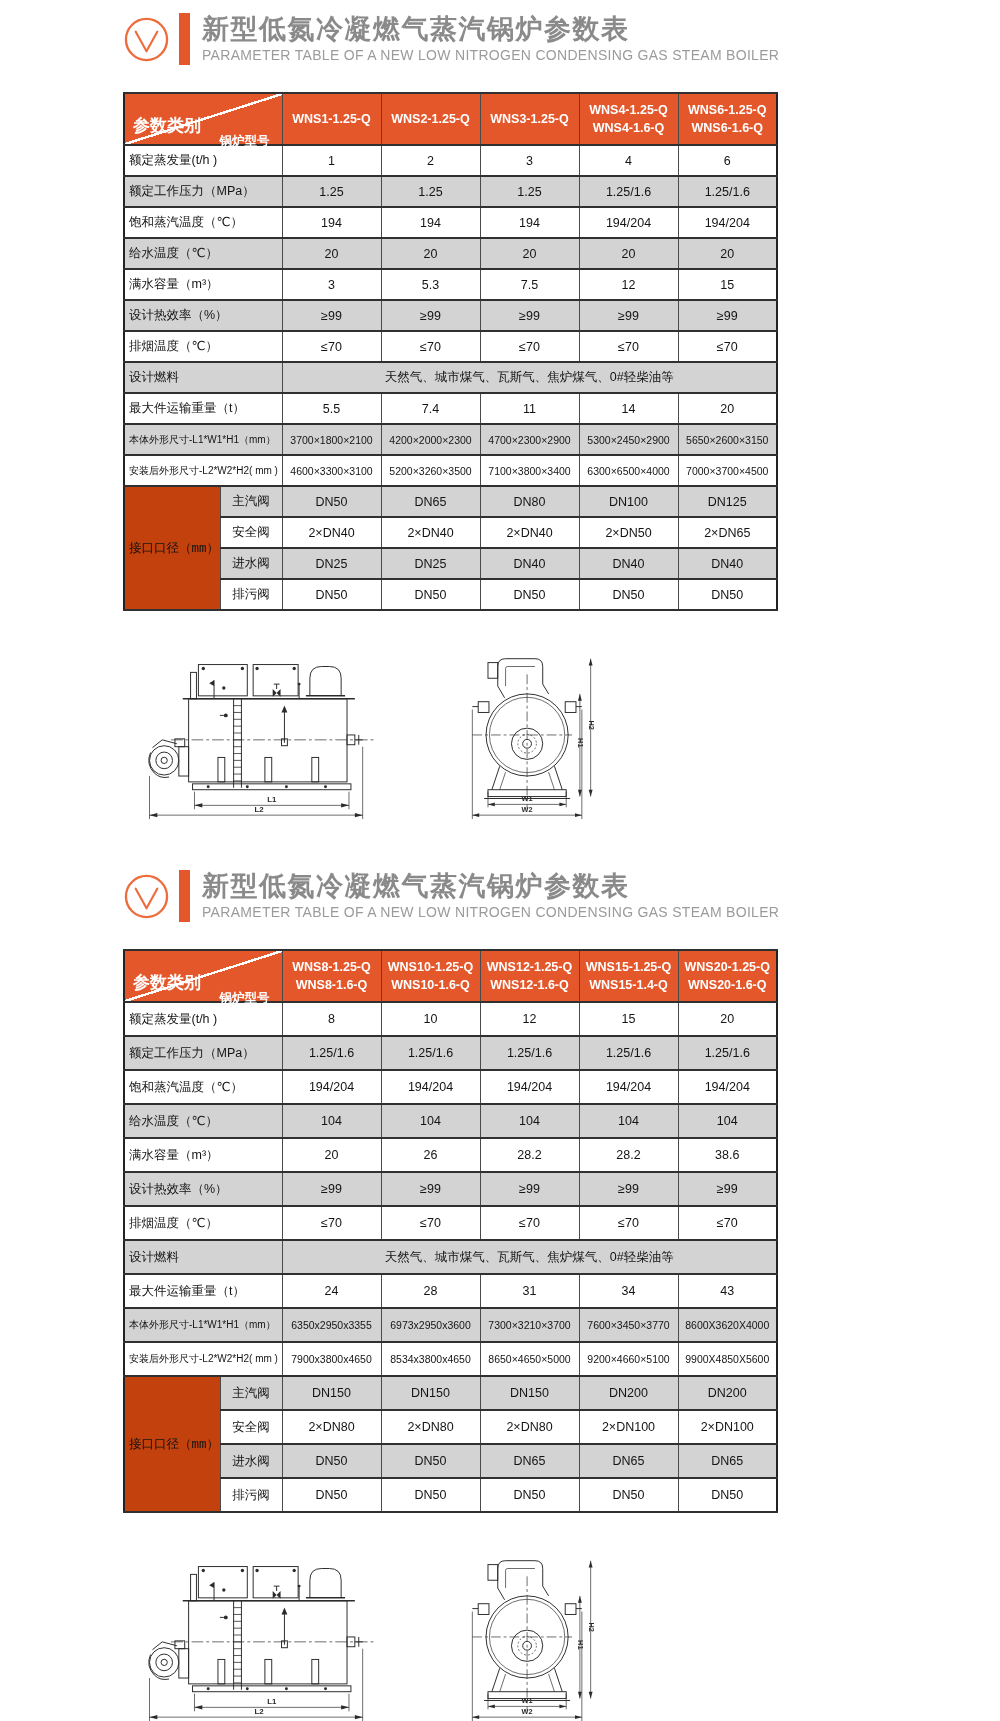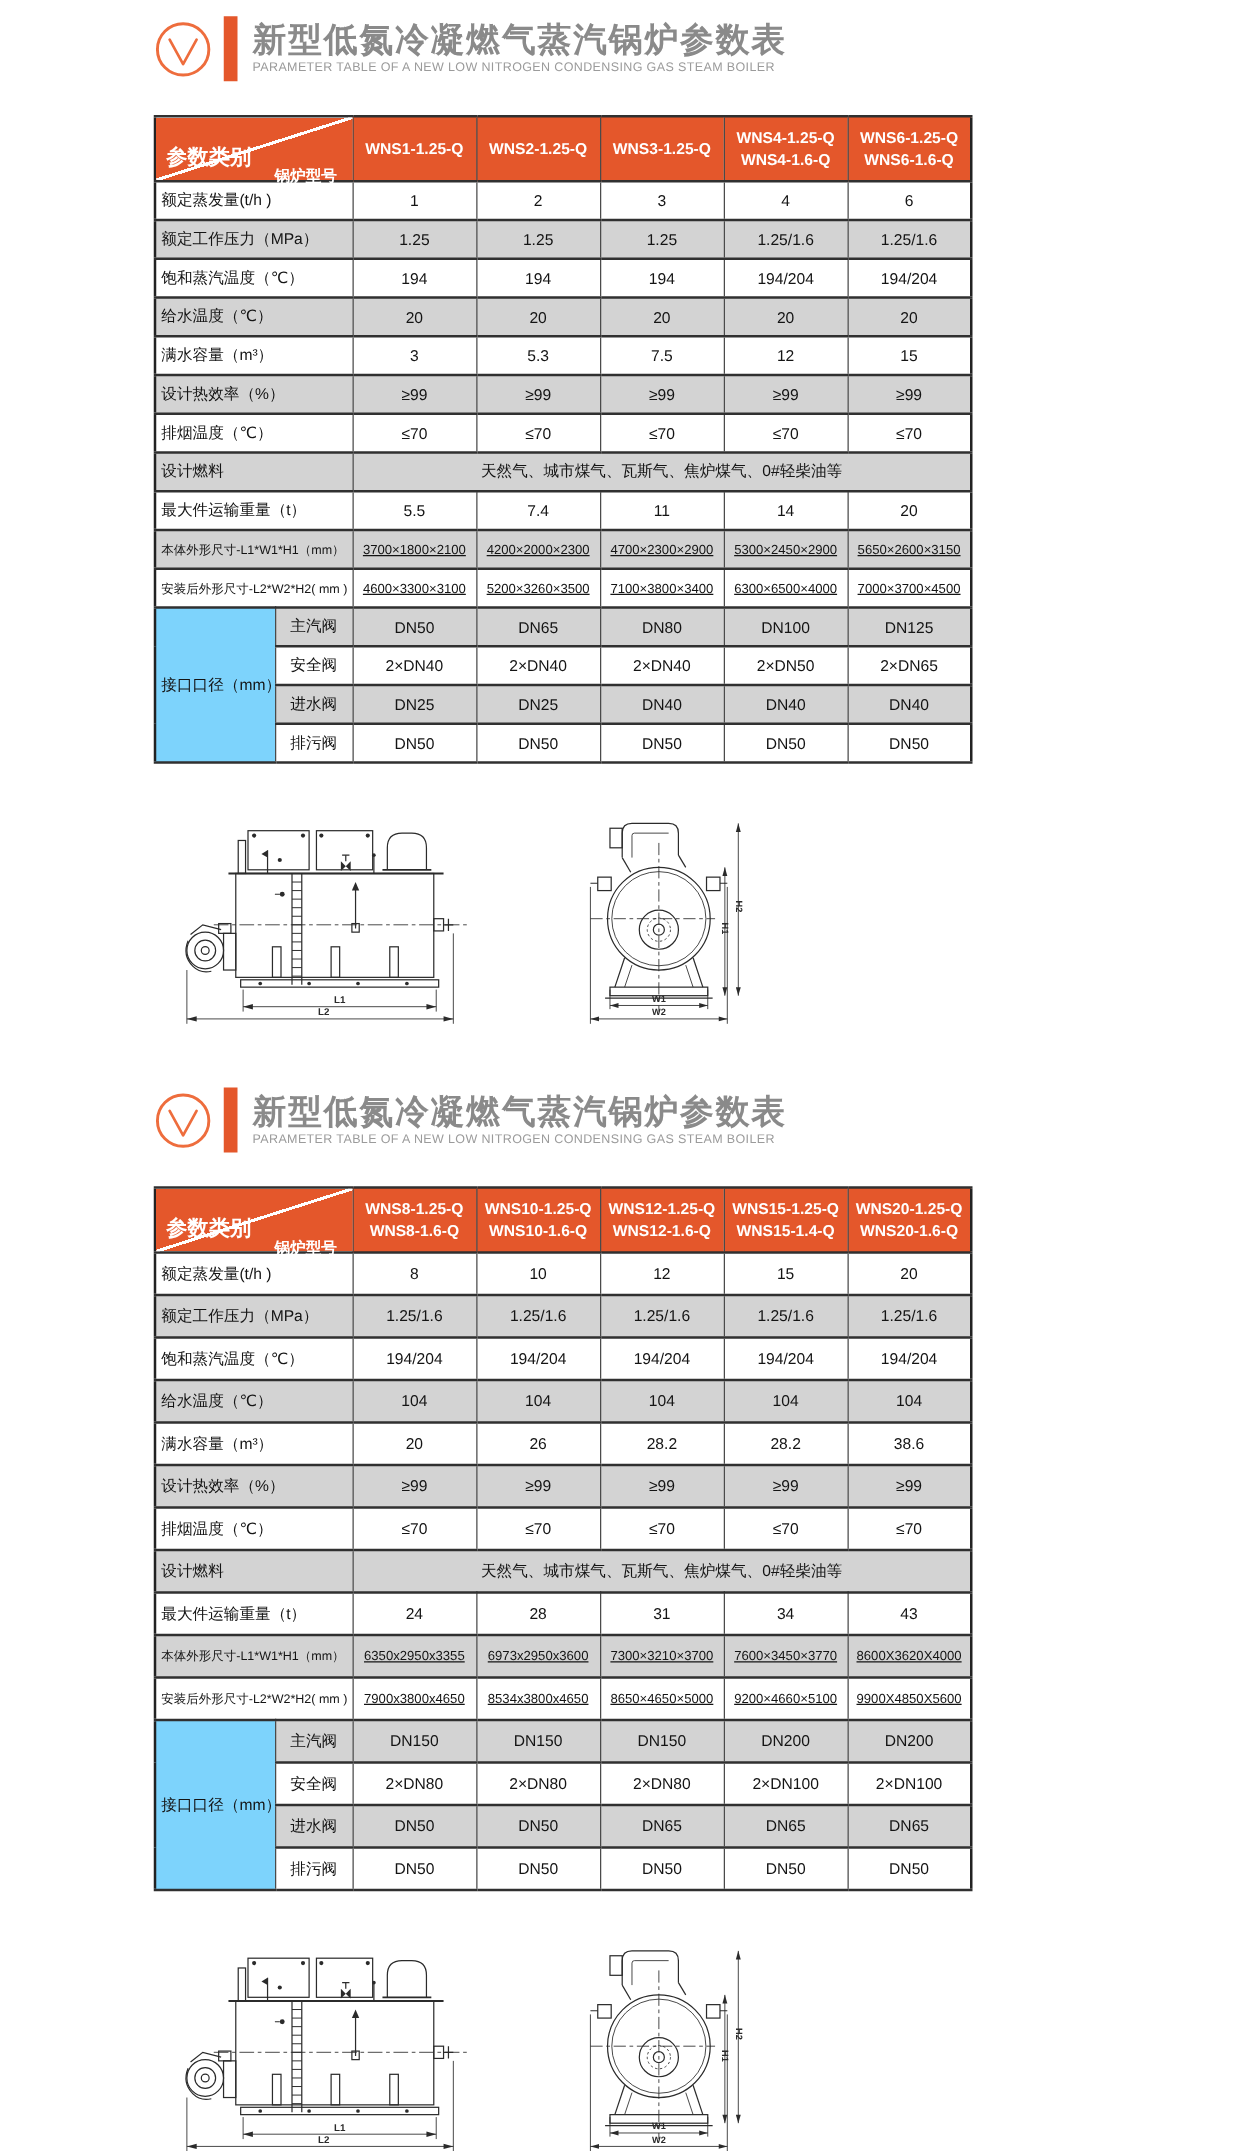--- a/index.html
+++ b/index.html
@@ -5,40 +5,40 @@
   html,body{margin:0;padding:0;background:#fff;font-family:"Liberation Sans","DejaVu Sans",sans-serif;}
   .page{width:833px;height:1721px;overflow:hidden;background:#fff;padding-top:10px;box-sizing:border-box;}
   .sec{margin-left:123px;}
   .sec + .sec{margin-top:46px;}
 
   
   .sec-header{display:flex;align-items:center;height:58px;}
   .logo{width:47px;height:47px;flex:0 0 auto;}
   .accent-bar{width:11px;height:52px;background:#E4572B;margin:0 12px 0 9px;flex:0 0 auto;}
   .title{font-size:27px;font-weight:bold;color:#8A8A8A;letter-spacing:1.5px;line-height:1.05;margin:0;}
-  .subtitle{font-size:10px;color:#9B9B9B;margin:3px 0 0;letter-spacing:.3px;}
+  .subtitle{font-size:14px;color:#9B9B9B;margin:3px 0 0;letter-spacing:.3px;}
 
   
   .spec-table{border-collapse:collapse;table-layout:fixed;width:653px;margin-top:24px;background:#fff;border:2px solid #222;}
   .spec-table th,.spec-table td{border:1px solid #4a4a4a;border-top:2px solid #303030;border-bottom:2px solid #303030;padding:2px 4px;box-sizing:border-box;}
   .spec-table thead th{background:#E4572B;color:#fff;font-weight:bold;font-size:12.5px;height:52px;padding:0;}
   .model div{line-height:1.45;text-align:center;}
   .corner{position:relative;}
   .diag{position:absolute;left:0;top:0;right:0;bottom:0;background:linear-gradient(to bottom right,transparent calc(50% - 1.2px),#fff calc(50% - 1.2px),#fff calc(50% + 1.2px),transparent calc(50% + 1.2px));}
   .c-top{position:absolute;top:7px;right:12px;font-size:12.5px;margin-top:32px;}
   .c-bot{position:absolute;bottom:7px;left:8px;font-size:17px;}
   .spec-table td{font-size:12.5px;color:#141414;height:31px;}
   .sec2 .spec-table td{height:34px;}
   .spec-table tbody tr:nth-child(even){background:#D3D3D3;}
   .lbl{text-align:left;padding-left:7px;white-space:nowrap;}
   .lbl.sm{font-size:10px;margin-top:40px;}
   .val{text-align:center;white-space:nowrap;}
-  .val.sm{font-size:10.5px;padding:2px 0;text-decoration:underline;}
+  .val.sm{font-size:10.5px;padding:2px 0;}
   .sub{text-align:center;}
-  .group{background:#7dd3fc;}
+  .group{background:#c2410c;font-family:Liberation Mono, monospace;}
 
   
   .diagrams{display:flex;align-items:flex-end;margin:34px 0 0 12px;}
   .diagrams svg + svg{margin-left:76px;}
   .dwg{stroke:#2b2b2b;fill:none;stroke-width:1;}
 </style>
 </head>
 <body>
 
 <div class="page">

